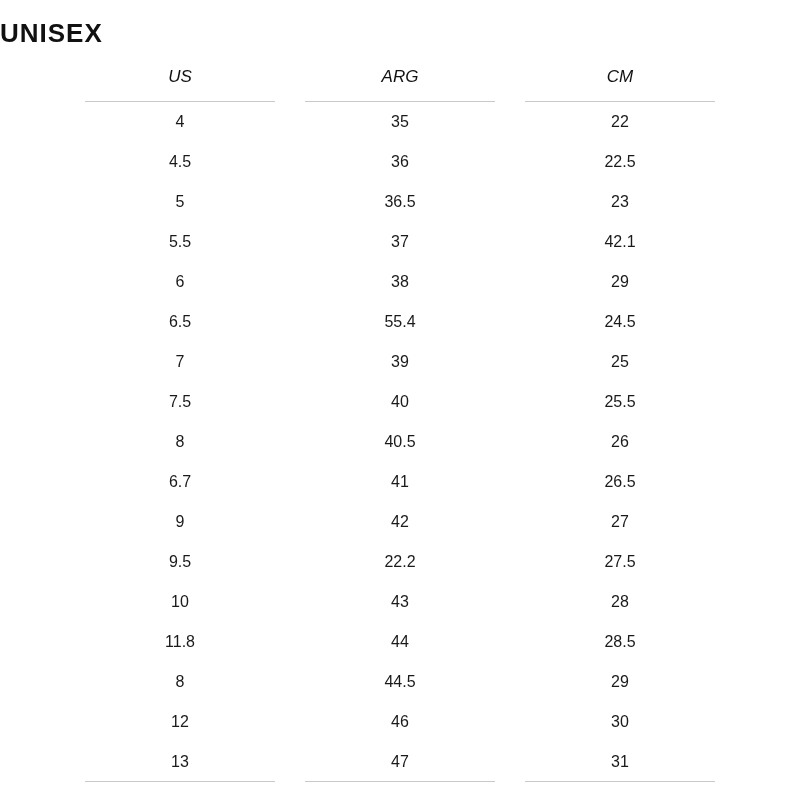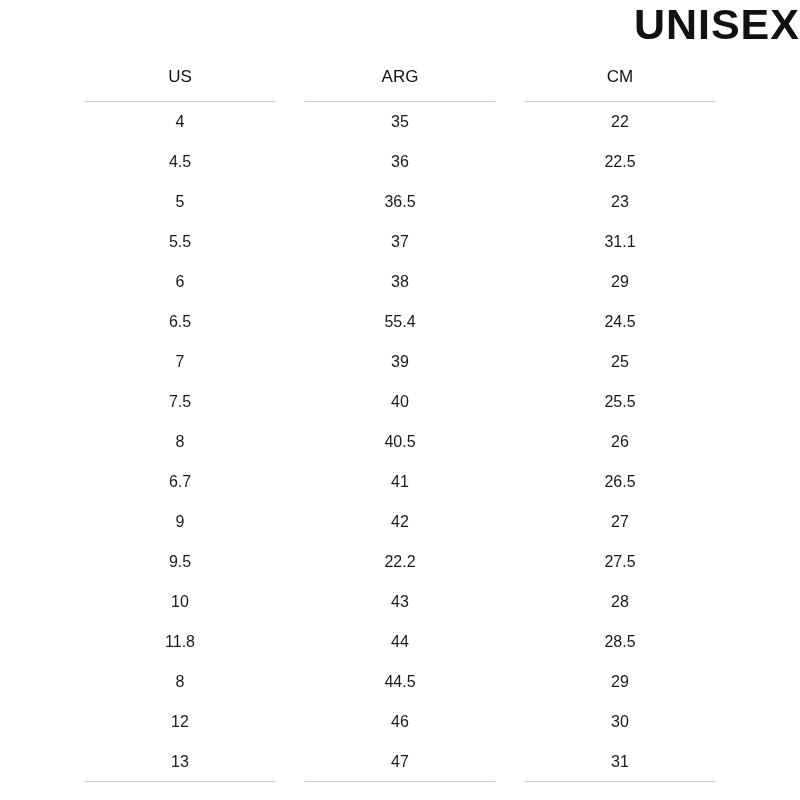--- a/index.html
+++ b/index.html
@@ -15,39 +15,41 @@
     overflow: hidden;
   }
   .page {
     width: 800px;
     height: 800px;
     box-sizing: border-box;
     padding: 0;
     position: relative;
   }
   .title {
-    text-align: right;
-    font-size: 43px;
+    text-align: left;
+    font-size: 26px;
     font-weight: bold;
     letter-spacing: 1px;
     color: #111111;
+    margin-top: 18px;
     margin-bottom: 12px;
   }
   table.size-table {
     width: 660px;
     margin: 0 auto;
     border-collapse: collapse;
     table-layout: fixed;
   }
   table.size-table th {
     font-size: 17px;
     font-weight: normal;
     color: #111111;
     text-align: center;
     padding: 6px 0 14px 0;
+    font-style: italic;
   }
   table.size-table thead th .hdr-inner {
     display: block;
   }
   
   table.size-table thead tr.rule-row td {
     padding: 0;
     height: 1px;
   }
   .rule-seg {
@@ -118,21 +120,21 @@
         <td class="cell">22.5</td>
       </tr>
       <tr>
         <td class="cell">5</td>
         <td class="cell">36.5</td>
         <td class="cell">23</td>
       </tr>
       <tr>
         <td class="cell">5.5</td>
         <td class="cell">37</td>
-        <td class="cell">31.1</td>
+        <td class="cell">42.1</td>
       </tr>
       <tr>
         <td class="cell">6</td>
         <td class="cell">38</td>
         <td class="cell">29</td>
       </tr>
       <tr>
         <td class="cell">6.5</td>
         <td class="cell">55.4</td>
         <td class="cell">24.5</td>

